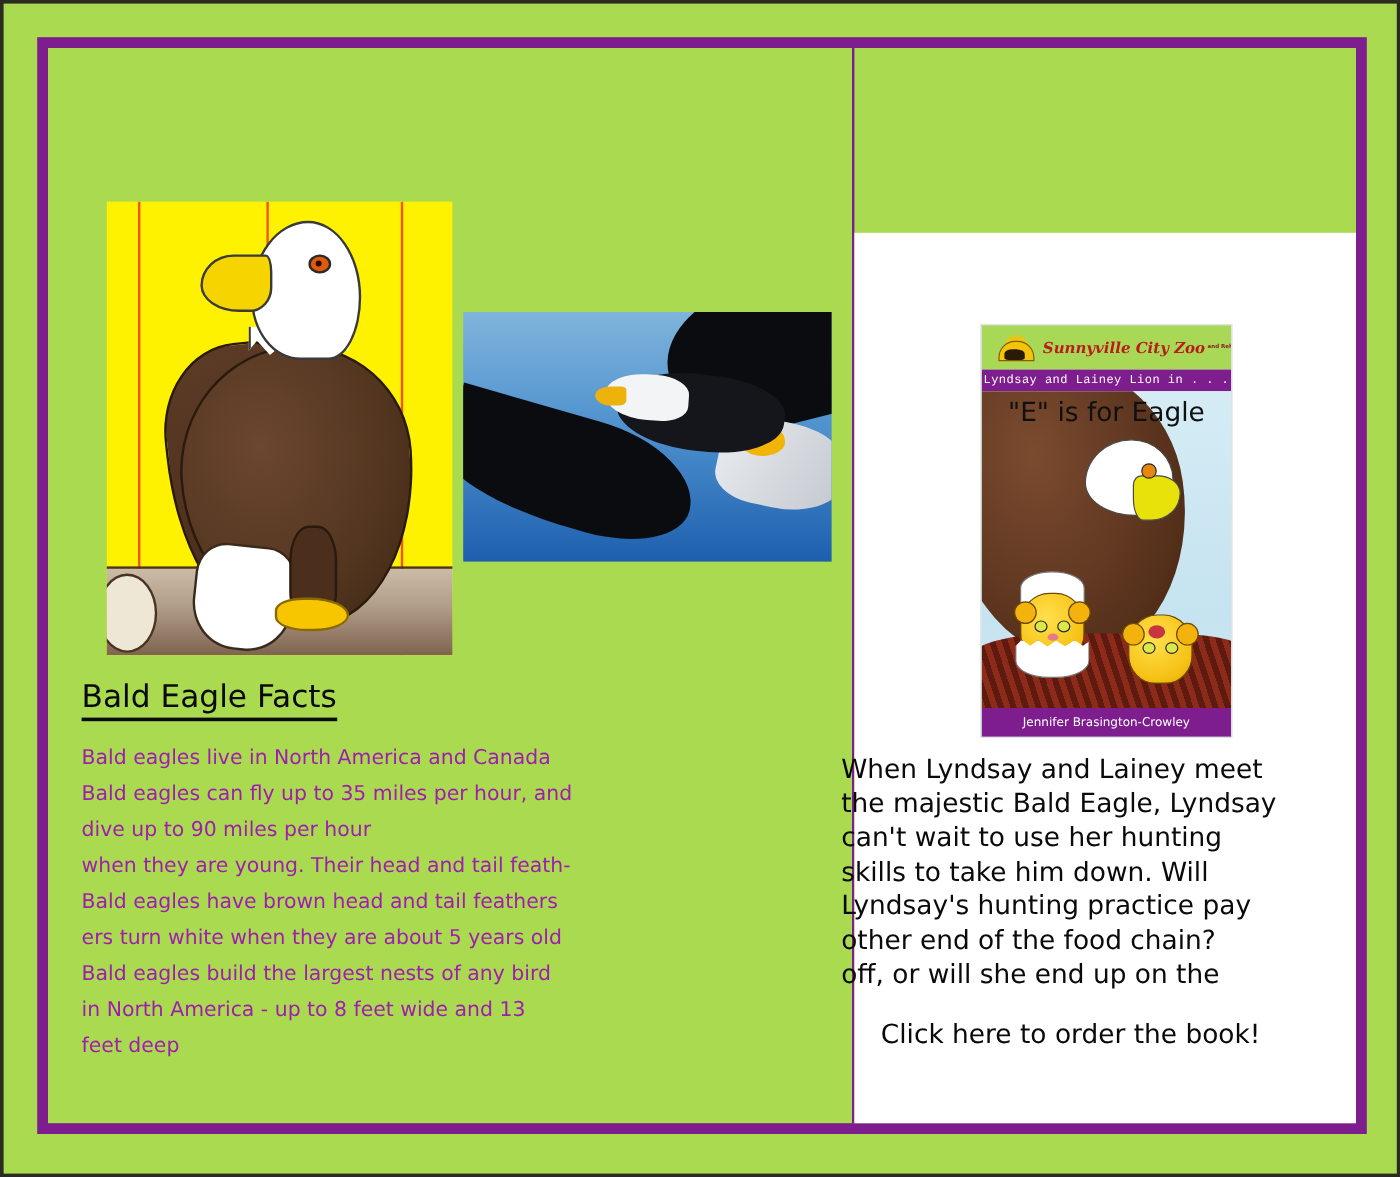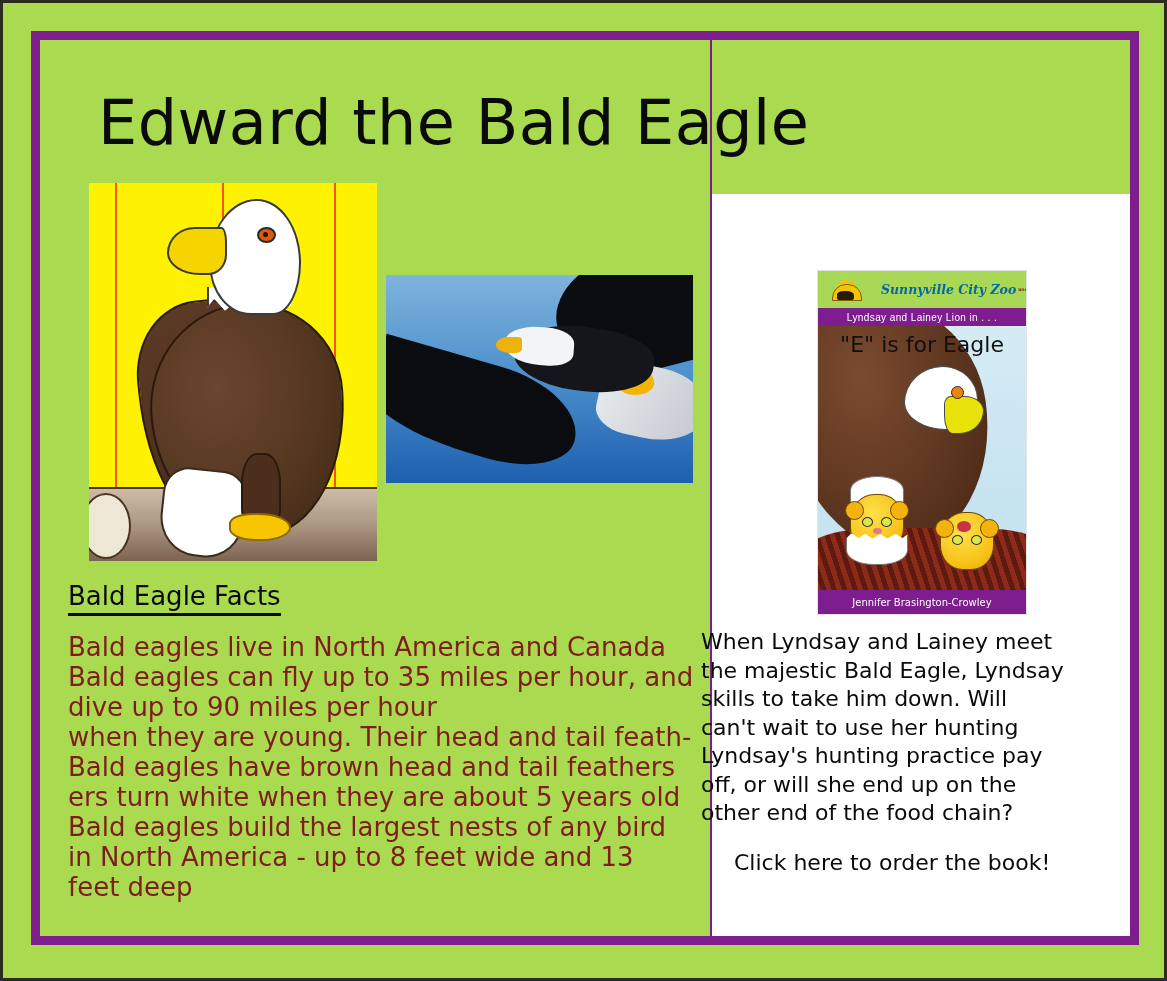--- a/index.html
+++ b/index.html
@@ -39,21 +39,21 @@
     font-size: 62px;
     font-weight: 400;
     letter-spacing: 0.5px;
     color: #0a0a0a;
     white-space: nowrap;
   }
   
   #left-col {
     position: absolute;
     left: 38px;
-    top: 180px;
+    top: 165px;
     width: 668px;
     height: 768px;
   }
   
   #eagle-drawing {
     position: absolute;
     left: 48px;
     top: 0px;
     width: 288px;
     height: 378px;
@@ -265,23 +265,23 @@
     display: inline-block;
     font-family: "DejaVu Sans", sans-serif;
     font-size: 26px;
     color: #0a0a0a;
     border-bottom: 3px solid #0a0a0a;
     padding-bottom: 2px;
     margin-bottom: 16px;
   }
   .fact-line {
     font-family: "DejaVu Sans", sans-serif;
-    font-size: 26px;
+    font-size: 17px;
     line-height: 30px;
-    color: #7f1d1d;
+    color: #a21caf;
     white-space: pre-wrap;
   }
   
   #divider {
     position: absolute;
     left: 707px;
     top: 37px;
     width: 2px;
     height: 896px;
     background: #7d1d8e;
@@ -358,22 +358,22 @@
     left: 11px; bottom: 3px;
     width: 17px; height: 9px;
     background: #2a1a08;
     border-radius: 40% 45% 20% 20%;
   }
   #zoo-name {
     font-family: "DejaVu Serif", serif;
     font-size: 12.5px;
     font-style: italic;
     font-weight: bold;
-    color: #0369a1;
-    margin-left: 15px;
+    color: #b91c1c;
+    margin-left: 3px;
     white-space: nowrap;
   }
   #zoo-sub {
     font-family: "DejaVu Sans", sans-serif;
     font-size: 4.6px;
     font-weight: bold;
     color: #8a2020;
     margin-left: 2px;
     align-self: center;
     white-space: nowrap;
@@ -382,21 +382,21 @@
     position: absolute;
     left: 0; top: 37px;
     width: 100%; height: 18px;
     background: #7d1d8e;
     display: flex;
     align-items: center;
     justify-content: center;
   }
   #cover-series-label {
     color: #ffffff;
-    font-family: Liberation Sans, sans-serif;
+    font-family: Liberation Mono, monospace;
     font-size: 10px;
     letter-spacing: .4px;
     white-space: nowrap;
   }
   #cover-art {
     position: absolute;
     left: 0; top: 55px;
     width: 100%; height: 264px;
     background: linear-gradient(180deg, #d5ecf5 0%, #c5e3f0 70%, #cfe7f2 100%);
     overflow: hidden;
@@ -526,21 +526,20 @@
     white-space: nowrap;
   }
 </style>
 </head>
 <body>
 
 <div id="page">
 
   <div id="frame"></div>
 
-  <div id="title">Edward the Bald Eagle</div>
 
   <div id="left-col">
 
     <div id="eagle-drawing">
       <div class="redline" style="left:26px;"></div>
       <div class="redline" style="left:133px;"></div>
       <div class="redline" style="left:245px;"></div>
       <div class="log"></div>
       <div class="e-wing"></div>
       <div class="e-body"></div>
@@ -635,22 +634,22 @@
     </div>
 
     <div id="cover-author-bar">
       <span id="cover-author-label">Jennifer Brasington-Crowley</span>
     </div>
   </div>
 
   <div id="blurb">
     <div class="blurb-line">When Lyndsay and Lainey meet</div>
     <div class="blurb-line">the majestic Bald Eagle, Lyndsay</div>
+    <div class="blurb-line">can't wait to use her hunting</div>
     <div class="blurb-line">skills to take him down. Will</div>
-    <div class="blurb-line">can't wait to use her hunting</div>
     <div class="blurb-line">Lyndsay's hunting practice pay</div>
+    <div class="blurb-line">other end of the food chain?</div>
     <div class="blurb-line">off, or will she end up on the</div>
-    <div class="blurb-line">other end of the food chain?</div>
   </div>
 
   <div id="order-link">Click here to order the book!</div>
 
 </div>
 
 </body></html>

